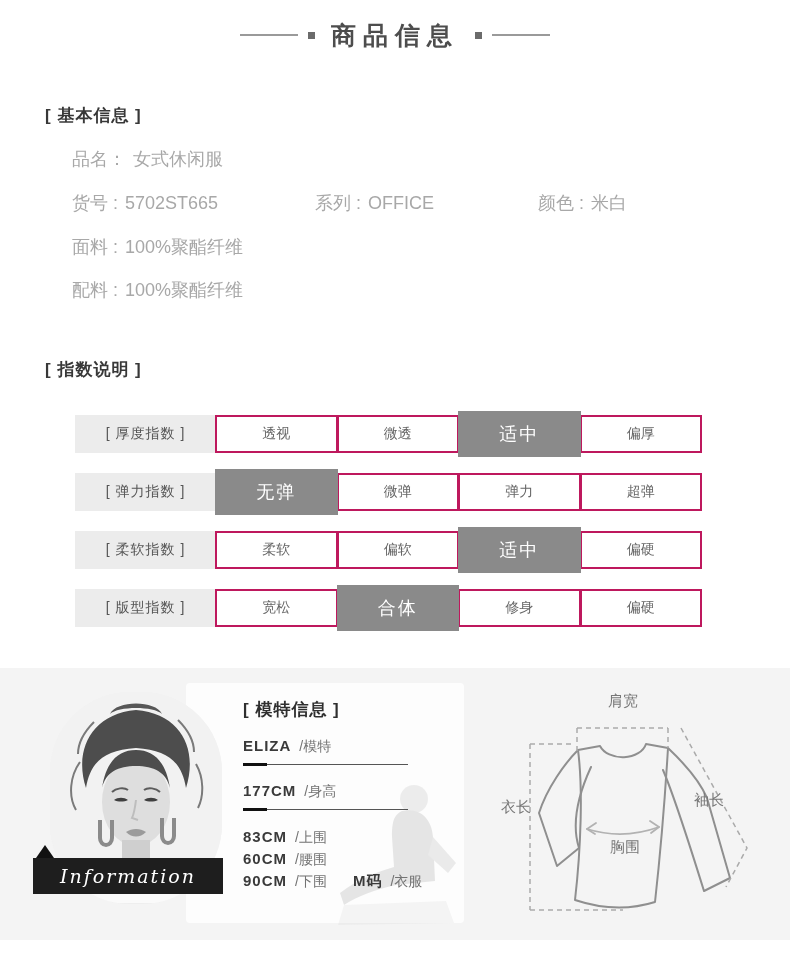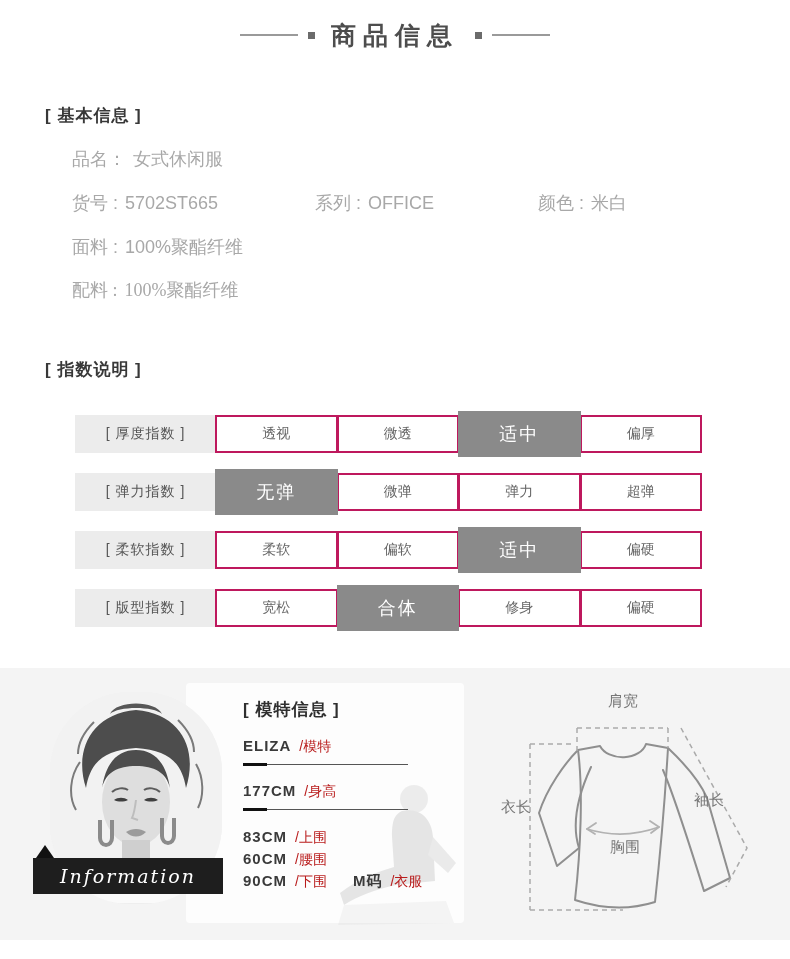--- a/index.html
+++ b/index.html
@@ -24,21 +24,21 @@
   .h-index{left:45px;top:358px;}
 
   
   .info-field{position:absolute;font-size:18px;color:var(--gray);white-space:nowrap;}
   .info-field .lab{margin-right:7px;}
   .f0{left:72px;top:147px;}
   .f1{left:72px;top:191px;}
   .f2{left:315px;top:191px;}
   .f3{left:538px;top:191px;}
   .f4{left:72px;top:235px;}
-  .f5{left:72px;top:278px;font-family:Liberation Serif, serif;}
+  .f5{left:72px;top:278px;}
 
   
   .idx-table{position:absolute;left:75px;top:415px;width:631px;}
   .idx-row{display:flex;align-items:center;height:38px;margin-bottom:20px;}
   .idx-label{width:141px;height:38px;background:var(--labelbg);color:#555;
     font-size:14px;letter-spacing:1px;display:flex;align-items:center;justify-content:center;}
   .idx-opt{width:122.5px;height:38px;background:#fff;border:2px solid #be185d;margin-left:-1px;
     color:#666;font-size:14px;display:flex;align-items:center;justify-content:center;}
   .idx-opt.active{height:46px;background:var(--hl);color:var(--hl-text);
     border:none;font-size:18px;letter-spacing:2px;z-index:2;}
@@ -52,21 +52,21 @@
   .ribbon{position:absolute;left:33px;top:190px;width:190px;height:36px;background:var(--ribbonbg);
     display:flex;align-items:center;justify-content:center;z-index:3;}
   .ribbon-text{color:#fff;font-family:"DejaVu Serif","Liberation Serif",serif;
     font-style:italic;font-size:19px;letter-spacing:2px;}
   .ribbon-fold{position:absolute;left:36px;top:177px;width:0;height:0;z-index:3;
     border-left:9px solid transparent;border-right:9px solid transparent;border-bottom:13px solid #111;}
 
   .m-heading{position:absolute;left:243px;top:30px;font-size:17px;font-weight:bold;color:#2f2f2f;letter-spacing:1px;z-index:2;}
   .m-row{position:absolute;left:243px;white-space:nowrap;z-index:2;}
   .m-row .val{font-size:15px;font-weight:bold;color:#3a3a3a;letter-spacing:1px;}
-  .m-row .lab{font-size:14px;color:#b91c1c;margin-left:8px;}
+  .m-row .lab{font-size:14px;color:#737373;margin-left:8px;}
   .m-row .extra{margin-left:26px;}
   .mr0{top:69px;} .mr1{top:114px;} .mr2{top:160px;} .mr3{top:182px;} .mr4{top:204px;}
   .m-underline{position:absolute;left:243px;width:165px;height:3px;display:flex;align-items:center;z-index:2;}
   .mu0{top:95px;} .mu1{top:140px;}
   .m-underline .thick{width:24px;height:3px;background:#111;}
   .m-underline .thin{flex:1;height:1px;background:#555;}
 
   .silhouette{position:absolute;left:336px;top:105px;width:128px;height:158px;opacity:0.16;z-index:1;}
 
   

